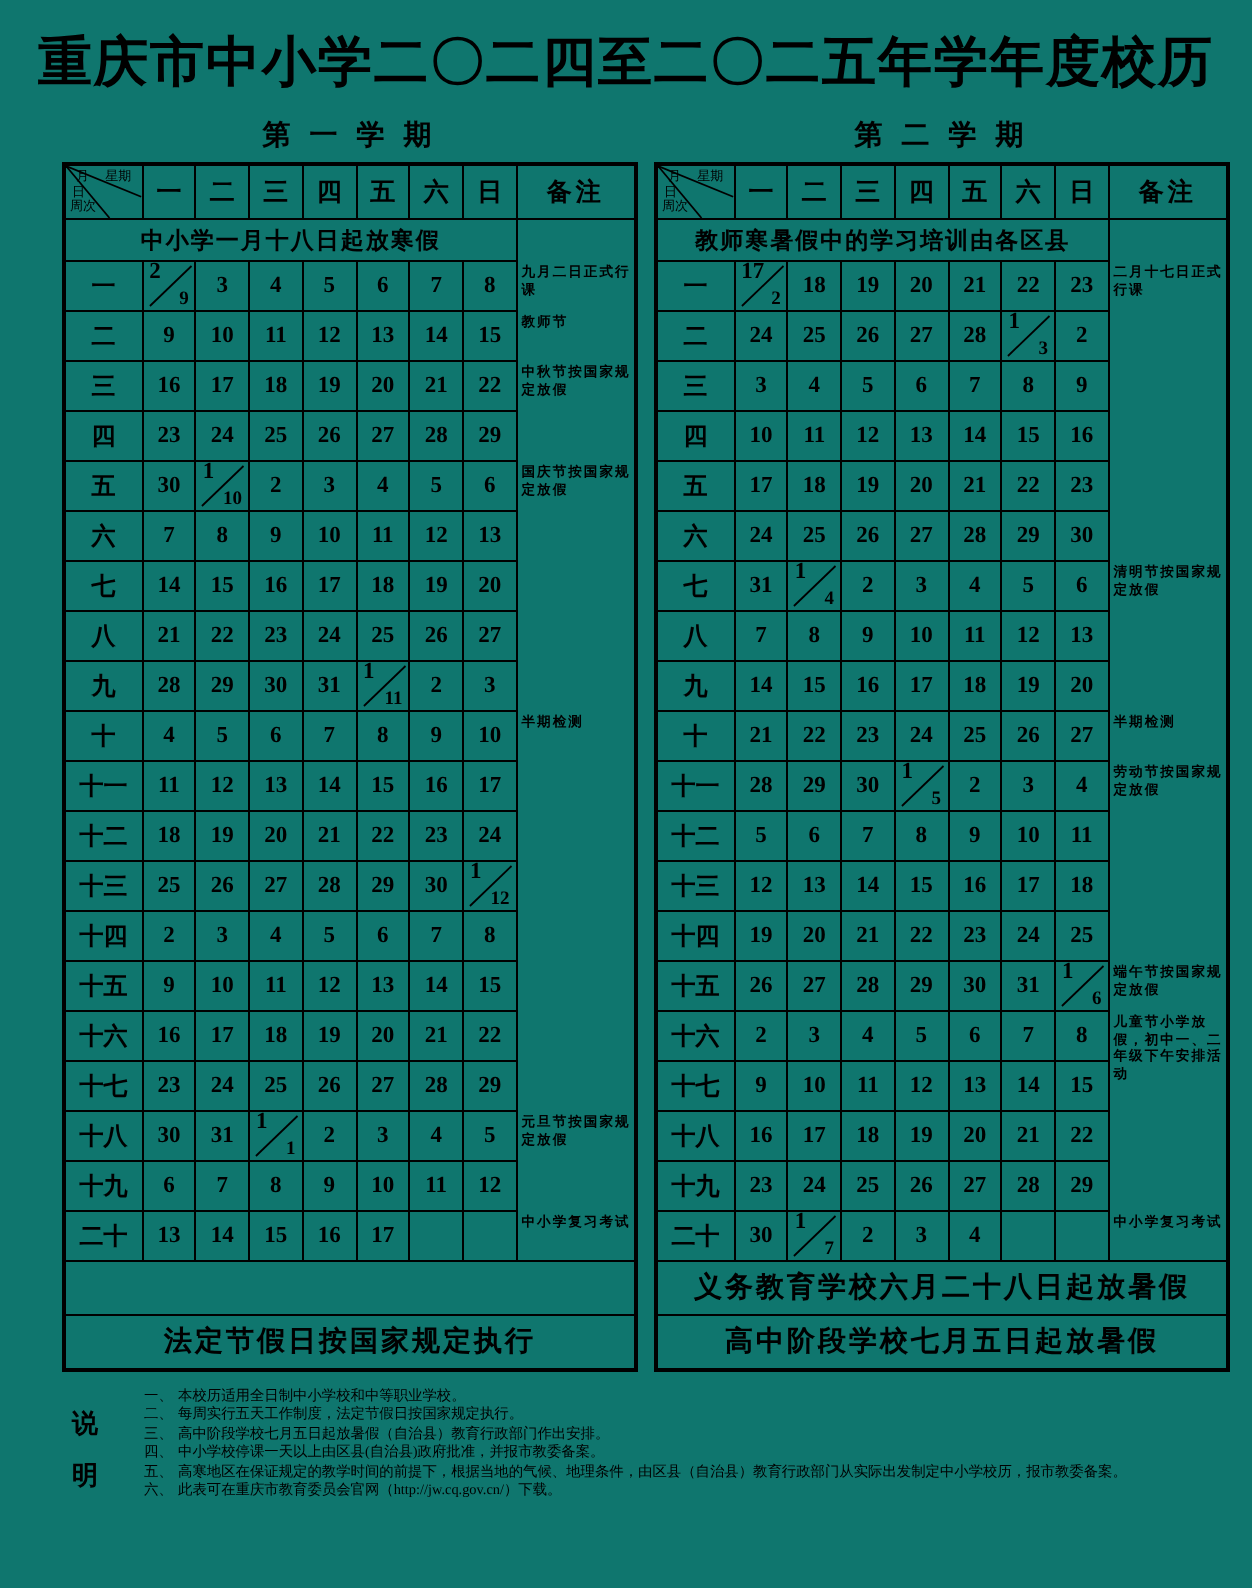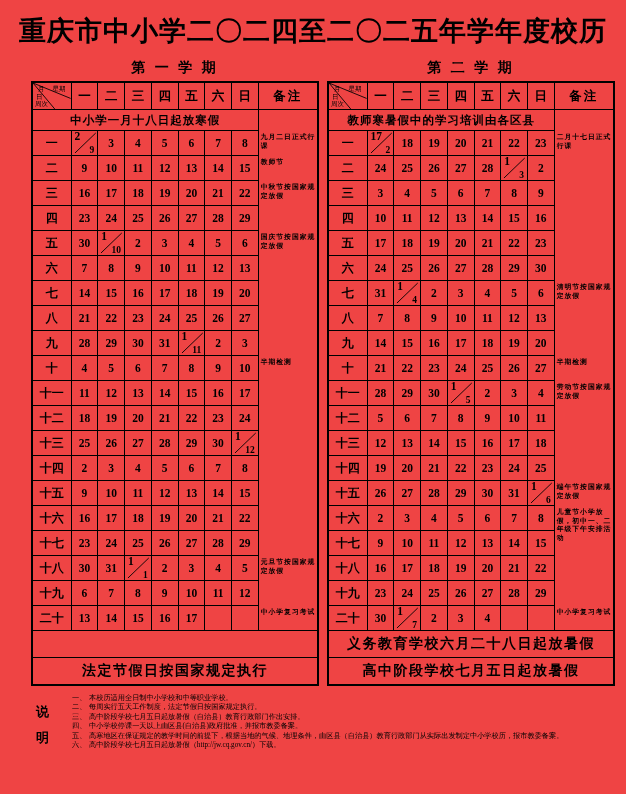--- a/index.html
+++ b/index.html
@@ -1,16 +1,16 @@
 <!DOCTYPE html>
 <html><head>
 <meta charset="utf-8">
 <style>
   html,body{margin:0;padding:0;background:#fff;}
-  .page{width:626px;height:794px;position:relative;background:#ef4444;color:#000;
+  .page{width:626px;height:794px;position:relative;background:#0f766e;color:#000;
         font-family:"Liberation Serif","DejaVu Serif",serif;overflow:hidden;}
   .title{padding-top:13px;text-align:center;font-size:27px;font-weight:bold;letter-spacing:1px;}
   .tables{display:flex;gap:8px;margin:10px 0 0 31px;}
   .semester{width:288px;}
   .sem-title{margin:0 0 4px 0;text-align:center;font-size:14px;font-weight:bold;letter-spacing:3px;}
   table{border-collapse:collapse;table-layout:fixed;width:288px;border:2.5px solid #000;}
   td{border:1px solid #000;text-align:center;vertical-align:middle;padding:0;position:relative;}
   .c-label{width:38px}.c-day{width:26px}.c-rem{width:58px}
   tr.header td{height:26px;font-size:12.5px;font-weight:bold;}
   td.rem-h{font-size:11px;letter-spacing:2px;margin-left:32px;}
@@ -671,18 +671,18 @@
         <div class="legend-item">
           <span class="num">四、</span>
           <span class="txt">中小学校停课一天以上由区县(自治县)政府批准，并报市教委备案。</span>
         </div>
         <div class="legend-item">
           <span class="num">五、</span>
           <span class="txt">高寒地区在保证规定的教学时间的前提下，根据当地的气候、地理条件，由区县（自治县）教育行政部门从实际出发制定中小学校历，报市教委备案。</span>
         </div>
         <div class="legend-item">
           <span class="num">六、</span>
-          <span class="txt">高中阶段学校七月五日起放暑假（http://jw.cq.gov.cn/）下载。</span>
+          <span class="txt">此表可在重庆市教育委员会官网（http://jw.cq.gov.cn/）下载。</span>
         </div>
       </div>
   </div>
 
 </div>
 
 </body></html>

